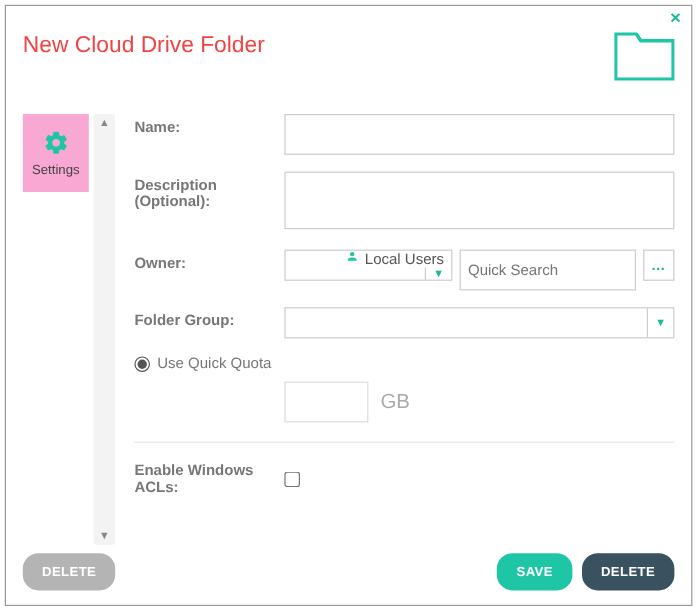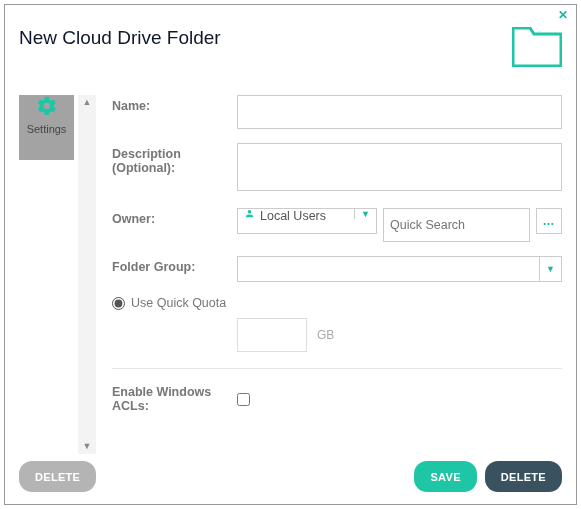--- a/index.html
+++ b/index.html
@@ -17,44 +17,44 @@
     color: #19b99a;
     font-size: 12px;
     font-weight: bold;
     cursor: pointer;
     line-height: 1;
   }
   .title {
     position: absolute;
     top: 22px; left: 14px;
     font-size: 19px;
-    color: #0f172a;
+    color: #ef4444;
     font-weight: 400;
   }
   .folder-icon {
     position: absolute;
     top: 22px; right: 14px;
   }
   .body {
     position: absolute;
     top: 90px; left: 14px; right: 14px; bottom: 50px;
     display: flex;
   }
   .sidebar {
     width: 55px;
     flex-shrink: 0;
   }
   .sidebar-item {
     width: 55px;
     height: 65px;
-    background: #a3a3a3;
+    background: #f9a8d4;
     display: flex;
     flex-direction: column;
     align-items: center;
-    justify-content: flex-start;
+    justify-content: center;
     gap: 6px;
     cursor: pointer;
   }
   .sidebar-item svg { display:block; }
   .sidebar-label { font-size: 11px; color: #444; }
   .scroll-col {
     width: 18px;
     flex-shrink: 0;
     margin-left: 4px;
     background: #f3f3f3;
@@ -92,21 +92,22 @@
     font-size: 12.5px;
     color: #555;
     background:#fff;
   }
   input[type=text] { height: 26px; padding: 16px 6px; }
   textarea { height: 48px; padding: 6px; resize: none; }
   .owner-line { display: flex; gap: 6px; align-items:stretch; }
   .combo {
     height: 26px;
     display: flex;
-    align-items: flex-start;
+    align-items: flex-end;
+    flex-direction: column;
   }
   .combo .val {
     flex: 1;
     padding: 0 6px;
     display:flex;
     align-items:center;
     gap:5px;
     color:#555;
   }
   .combo .caret, .dd .caret {
@@ -139,21 +140,21 @@
     display:flex;
   }
   .dd .val { flex:1; }
   .quota-group { margin-top:4px; }
   .radio-row { display:flex; align-items:center; gap:6px; margin-bottom:16px; font-size:12.5px; color:#777; }
   .radio-row input { margin:0; accent-color:#555; }
   .quota-input-row { display:flex; align-items:center; gap:10px; margin-left:125px; margin-top:-8px; margin-bottom:16px;}
   .quota-input-row input {
     width:70px; height:26px; border:1px solid #ddd; background:#fff;
   }
-  .quota-unit { color:#aaa; font-size:12px; }
+  .quota-unit { color:#aaa; font-size:17px; }
   .hr { border:none; border-top:1px solid #e6e6e6; margin:6px 0 16px 0; }
   .acl-row { display:flex; align-items:center;margin-top:12px; }
   .acl-row .lbl { padding-top:0; }
   .acl-row input { margin:0; }
   .footer {
     position:absolute;
     left:14px; right:14px; bottom:12px;
     display:flex;
     align-items:center;
   }

